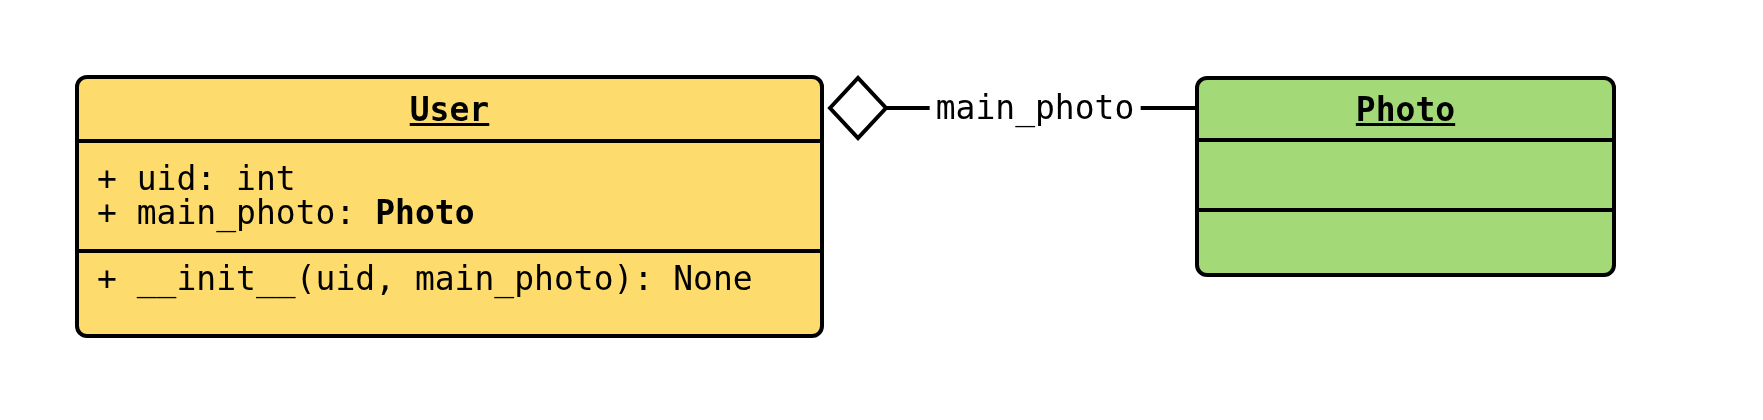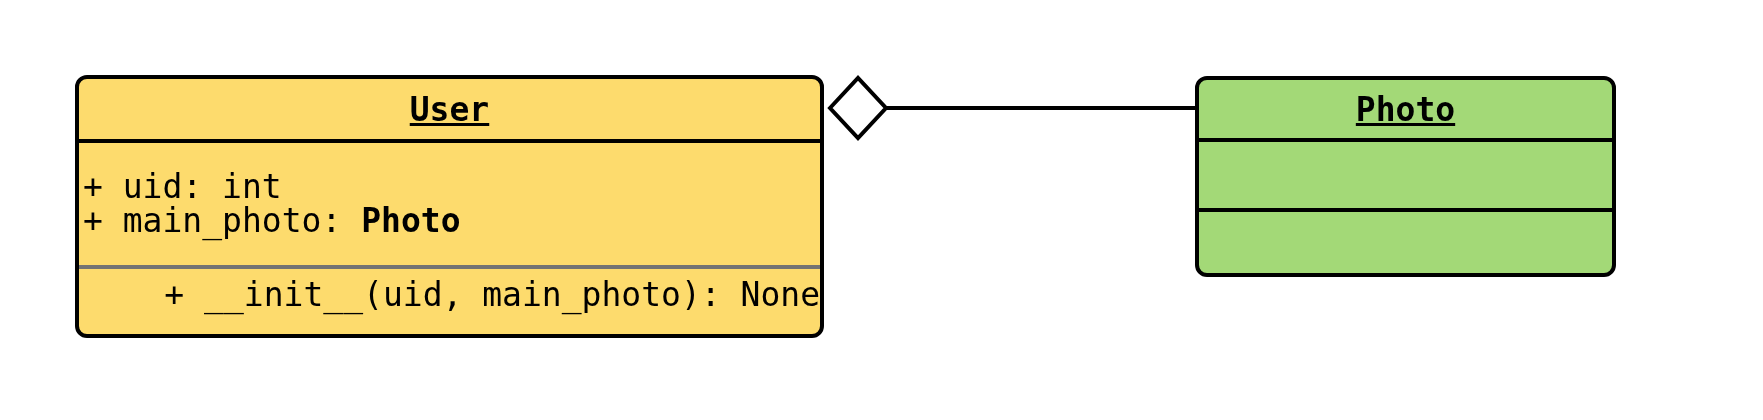--- a/index.html
+++ b/index.html
@@ -43,22 +43,22 @@
     flex-direction: column;
     justify-content: center;
   }
   .compartment.title {
     align-items: center;
     font-weight: bold;
     font-size: 33px;
     text-decoration: underline;
   }
   #class-user .title   { height: 60px; }
-  #class-user .attrs   { height: 126px; border-top: 4px solid #000; padding-left: 4px; }
-  #class-user .methods { height: 56px;  border-top: 4px solid #737373; padding-left: 18px; align-items: flex-end; }
+  #class-user .attrs   { height: 110px; border-top: 4px solid #000; padding-left: 18px; }
+  #class-user .methods { height: 56px;  border-top: 4px solid #000000; padding-left: 18px; }
   #class-photo .title   { height: 58px; }
   #class-photo .attrs   { height: 70px; border-top: 4px solid #000; }
   #class-photo .methods { height: 65px; border-top: 4px solid #000; }
   .member-line {
     font-size: 33px;
     line-height: 34px;
     white-space: pre;
   }
   .bold { font-weight: bold; }
   .connector-svg {
@@ -93,20 +93,21 @@
     <div class="compartment methods">
       <div class="member-line">+ __init__(uid, main_photo): None</div>
     </div>
   </div>
 
   <svg class="connector-svg" width="1763" height="420" viewBox="0 0 1763 420">
     <line x1="886" y1="108" x2="1197" y2="108" stroke="#000000" stroke-width="4"></line>
     <polygon points="830,108 858,78 886,108 858,138" fill="#ffffff" stroke="#000000" stroke-width="4" stroke-linejoin="miter"></polygon>
   </svg>
 
+  <div class="edge-label">main_photo</div>
 
   <div class="uml-class" id="class-photo">
     <div class="compartment title">Photo</div>
     <div class="compartment attrs"></div>
     <div class="compartment methods"></div>
   </div>
 
 </div>
 
 </body></html>

